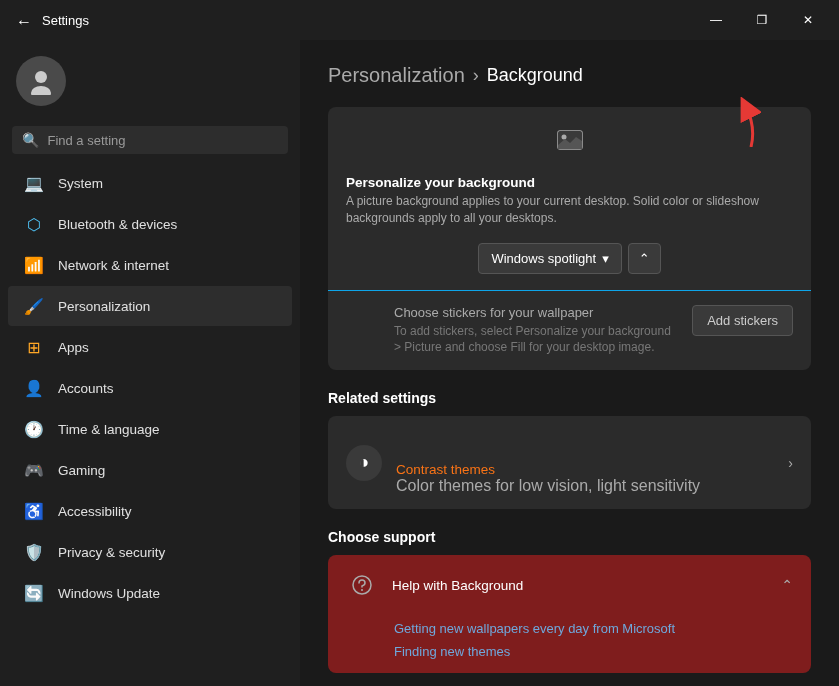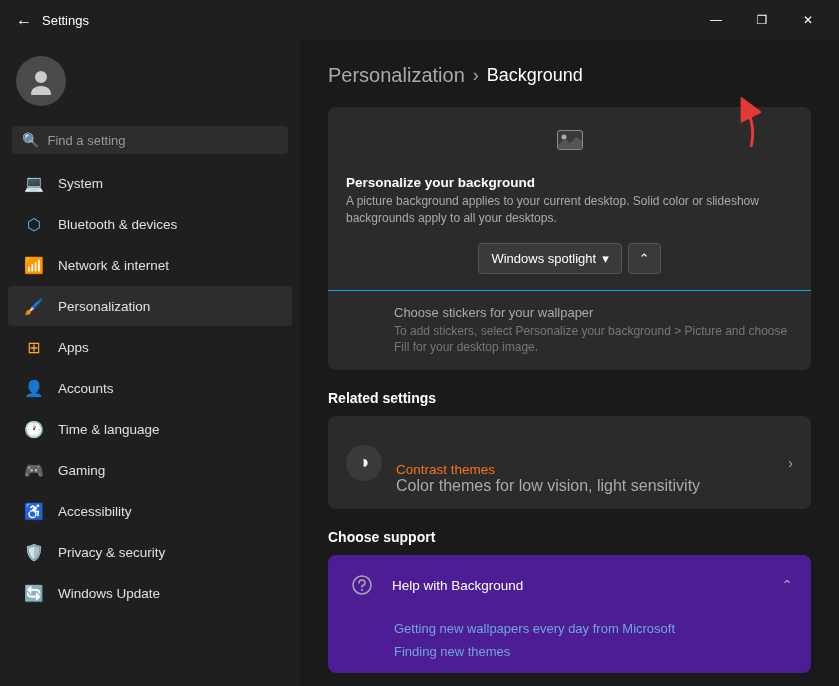--- a/index.html
+++ b/index.html
@@ -289,21 +289,21 @@
     }
     .related-card-desc {
       font-size: 16px;
       color: #aaa;
     }
     .related-card-arrow {
       font-size: 14px;
       color: #aaa;
     }
     .support-card {
-      background: #4c1d95;
+      background: #7f1d1d;
       border-radius: 8px;
       margin-bottom: 0;
     }
     .support-header {
       display: flex;
       align-items: center;
       padding: 14px 18px;
       gap: 14px;
       cursor: pointer;
     }
@@ -469,20 +469,21 @@
           </defs>
           <path d="M 50 50 Q 55 30 45 10" stroke="#e53935" stroke-width="3" fill="none" marker-end="url(#arrowhead)"></path>
         </svg>
       </div>
       <div class="stickers-row">
         <div style="width:36px;flex-shrink:0;"></div>
         <div class="stickers-text">
           <div class="stickers-title">Choose stickers for your wallpaper</div>
           <div class="stickers-desc">To add stickers, select Personalize your background &gt; Picture and choose Fill for your desktop image.</div>
         </div>
+        <button class="add-stickers-btn">Add stickers</button>
       </div>
     </div>
 
     <div class="section-title">Related settings</div>
     <div class="related-card">
       <div class="related-card-icon" style="background:#3a3a3a; border-radius:50%; width:36px; height:36px; display:flex; align-items:center; justify-content:center; font-size:18px;">◑</div>
       <div class="related-card-text">
         <div class="related-card-title">Contrast themes</div>
         <div class="related-card-desc">Color themes for low vision, light sensitivity</div>
       </div>

